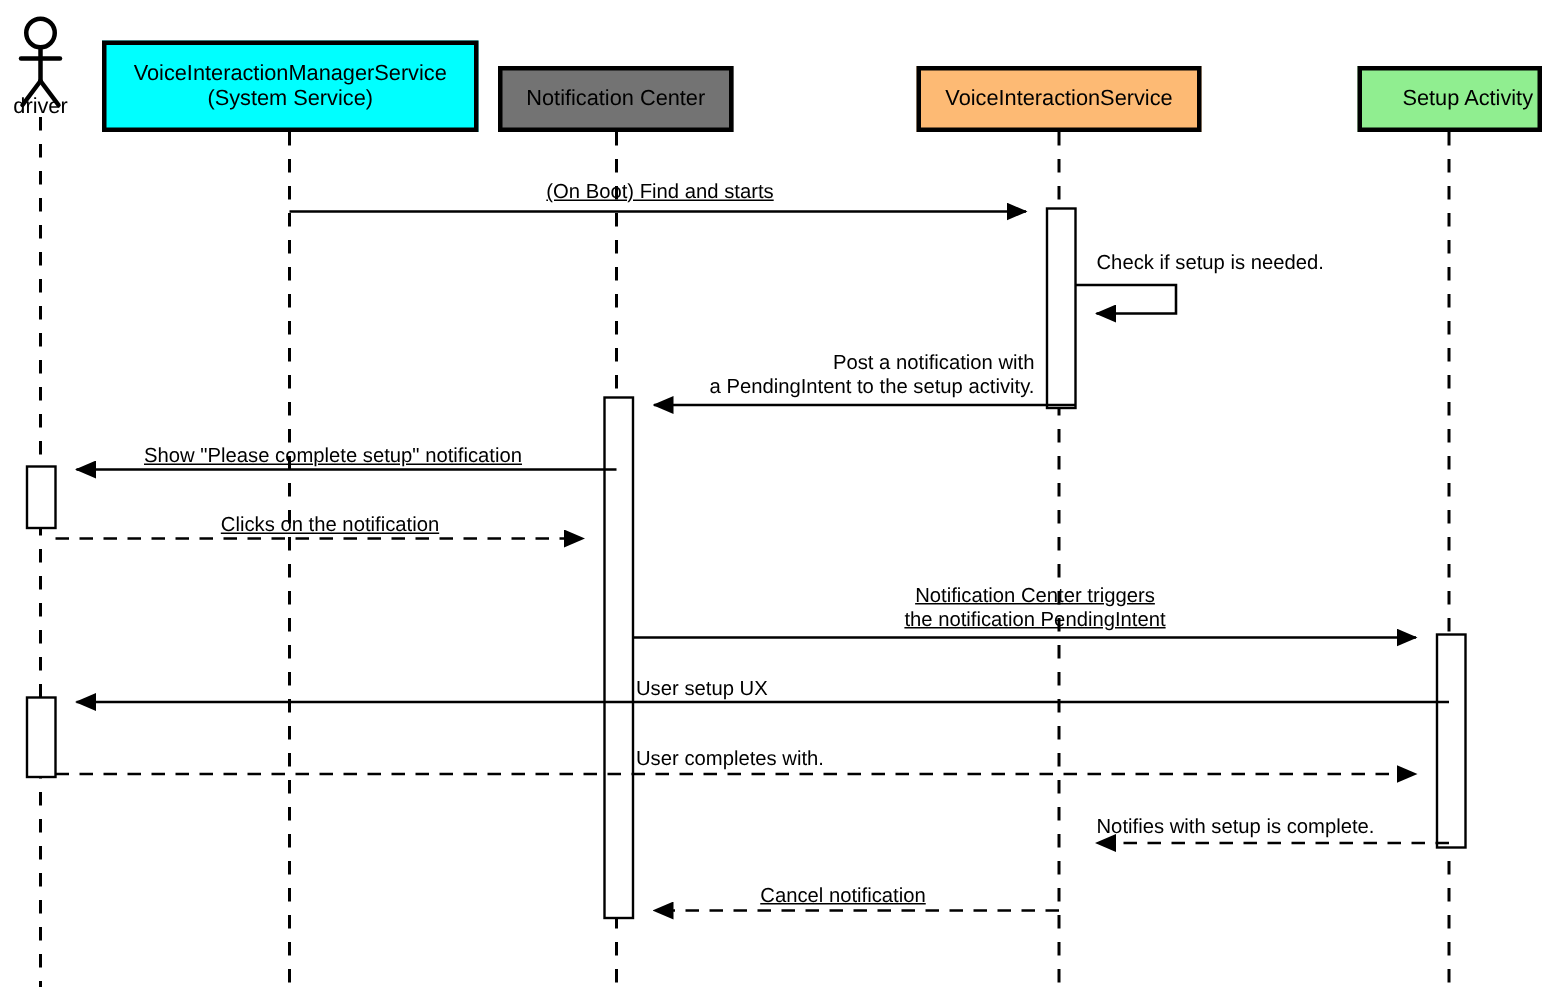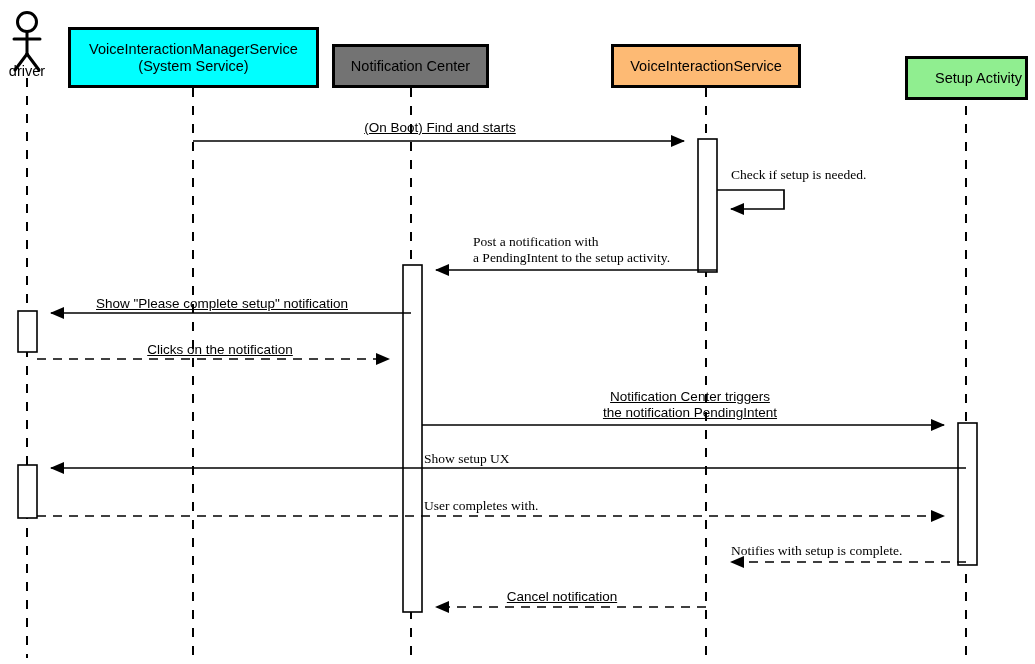--- a/index.html
+++ b/index.html
@@ -52,21 +52,21 @@
   .msg-label {
     position: absolute;
     font-size: 13.5px;
     line-height: 16px;
     color: #000000;
     white-space: pre-line;
     z-index: 6;
     background: transparent;
   }
   .msg-label.center { text-align: center; transform: translateX(-50%); text-decoration: underline; }
-  .msg-label.left   { text-align: left; font-family: Liberation Serif, serif; }
+  .msg-label.left   { text-align: right; }
 </style>
 </head>
 <body>
 
 <div id="diagram-root">
   <svg id="diagram-svg" viewBox="0 0 1035 664" xmlns="http://www.w3.org/2000/svg">
     <defs>
       <marker id="arrow-solid-r" markerWidth="14" markerHeight="12" refX="13" refY="6" orient="auto" markerUnits="userSpaceOnUse">
         <path d="M0,0 L14,6 L0,12 z" fill="#000000"></path>
       </marker>
@@ -130,29 +130,29 @@
         </g>
       </g>
   </svg>
 
   <div id="boxes-layer">
       <div class="actor-label" style="left: -33px; top: 63px; width: 120px;">driver</div>
       <div class="participant-box" style="left: 68px; top: 27px; width: 251px; height: 61px; background: rgb(0, 255, 255);"><span>VoiceInteractionManagerService
 (System Service)</span></div>
       <div class="participant-box" style="left: 332px; top: 44px; width: 157px; height: 44px; background: #737373;"><span>Notification Center</span></div>
       <div class="participant-box" style="left: 611px; top: 44px; width: 190px; height: 44px; background: #fdba74;"><span>VoiceInteractionService</span></div>
-      <div class="participant-box" style="left: 905px; top: 56px; width: 123px; height: 44px; background: rgb(144, 238, 144); padding-left: 24px;"><span>Setup Activity</span></div>
+      <div class="participant-box" style="left: 905px; top: 44px; width: 123px; height: 44px; background: rgb(144, 238, 144); padding-left: 24px;"><span>Setup Activity</span></div>
     </div>
   <div id="labels-layer">
       <div class="msg-label center" style="left: 440px; top: 120px;">(On Boot) Find and starts</div>
       <div class="msg-label left" style="left: 731px; top: 167px;">Check if setup is needed.</div>
       <div class="msg-label left" style="left: 443px; top: 234px; margin-left: 30px;">Post a notification with
 a PendingIntent to the setup activity.</div>
       <div class="msg-label center" style="left: 222px; top: 296px;">Show "Please complete setup" notification</div>
       <div class="msg-label center" style="left: 220px; top: 342px;">Clicks on the notification</div>
       <div class="msg-label center" style="left: 690px; top: 389px;">Notification Center triggers
 the notification PendingIntent</div>
-      <div class="msg-label left" style="left: 424px; top: 451px;">Show setup UX</div>
+      <div class="msg-label left" style="left: 424px; top: 451px;">User setup UX</div>
       <div class="msg-label left" style="left: 424px; top: 498px;">User completes with.</div>
       <div class="msg-label left" style="left: 731px; top: 543px;">Notifies with setup is complete.</div>
       <div class="msg-label center" style="left: 562px; top: 589px;">Cancel notification</div>
     </div>
 </div>
 
 </body></html>

